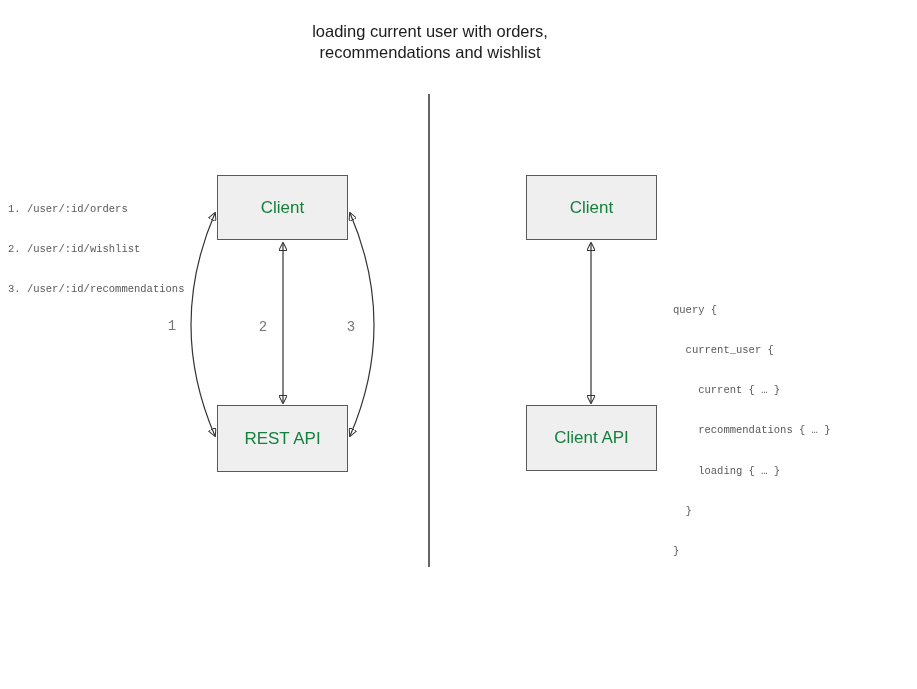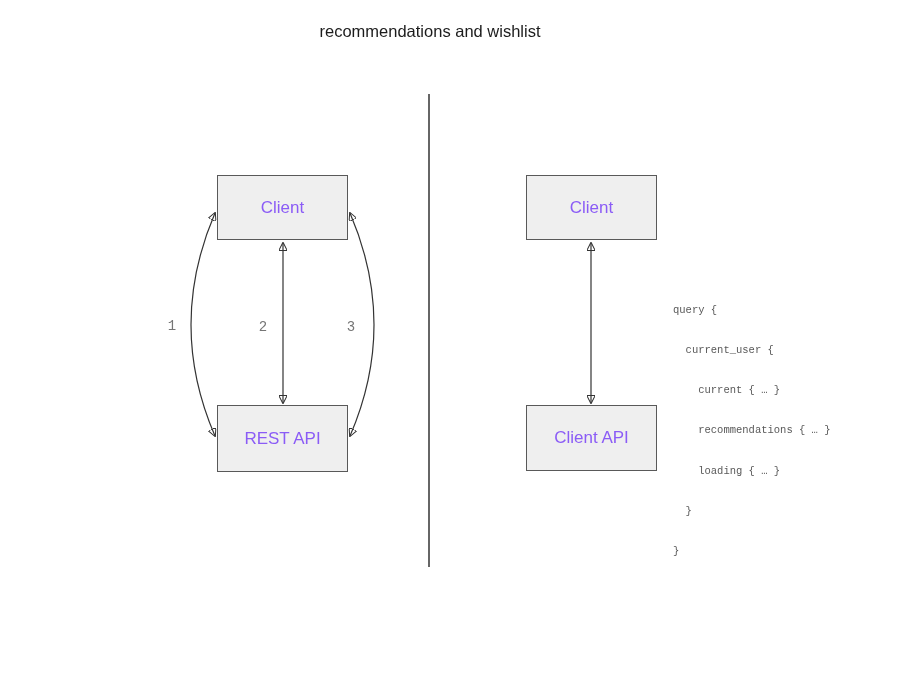--- a/index.html
+++ b/index.html
@@ -37,21 +37,21 @@
   .node-box {
     position: absolute;
     box-sizing: border-box;
     width: 131px;
     background: #efefef;
     border: 1.5px solid #595959;
     display: flex;
     align-items: center;
     justify-content: center;
     font-size: 17px;
-    color: #8b5cf6;
+    color: #15803d;
     white-space: nowrap;
   }
   #client-left  { left: 217px; top: 175px; height: 65px; }
   #rest-api     { left: 217px; top: 405px; height: 67px; }
   #client-right { left: 526px; top: 175px; height: 65px; }
   #graphql-api  { left: 526px; top: 405px; height: 66px; }
   .mono-block {
     position: absolute;
     font-family: "Liberation Mono", monospace;
     font-size: 10.5px;
@@ -78,37 +78,43 @@
     height: 689px;
   }
   #arrow-layer path { stroke: #333333; stroke-width: 1.2; fill: none; }
 </style>
 </head>
 <body>
 
 <div id="canvas">
 
   <div class="title">
+    <div>loading current user with orders,</div>
     <div>recommendations and wishlist</div>
   </div>
 
   <div class="divider"></div>
 
   <svg id="arrow-layer" viewBox="0 0 917 689">
     <defs>
       <marker id="ah" viewBox="0 0 10 10" refX="9" refY="5" markerWidth="7" markerHeight="7" orient="auto-start-reverse">
         <path d="M0,0 L10,5 L0,10 z" fill="#333333" stroke="none"></path>
       </marker>
     </defs>
     <path d="M 215 213 Q 167 325 215 436" marker-start="url(#ah)" marker-end="url(#ah)"></path>
     <path d="M 283 243 L 283 403" marker-start="url(#ah)" marker-end="url(#ah)"></path>
     <path d="M 350 213 Q 398 325 350 436" marker-start="url(#ah)" marker-end="url(#ah)"></path>
     <path d="M 591 243 L 591 403" marker-start="url(#ah)" marker-end="url(#ah)"></path>
   </svg>
 
+  <div id="endpoint-list" class="mono-block">
+    <div>1. /user/:id/orders</div>
+    <div>2. /user/:id/wishlist</div>
+    <div>3. /user/:id/recommendations</div>
+  </div>
 
   <div id="client-left" class="node-box">
     <span>Client</span>
   </div>
   <div id="rest-api" class="node-box">
     <span>REST API</span>
   </div>
 
   <div id="arrow-label-1" class="arrow-label">1</div>
   <div id="arrow-label-2" class="arrow-label">2</div>

